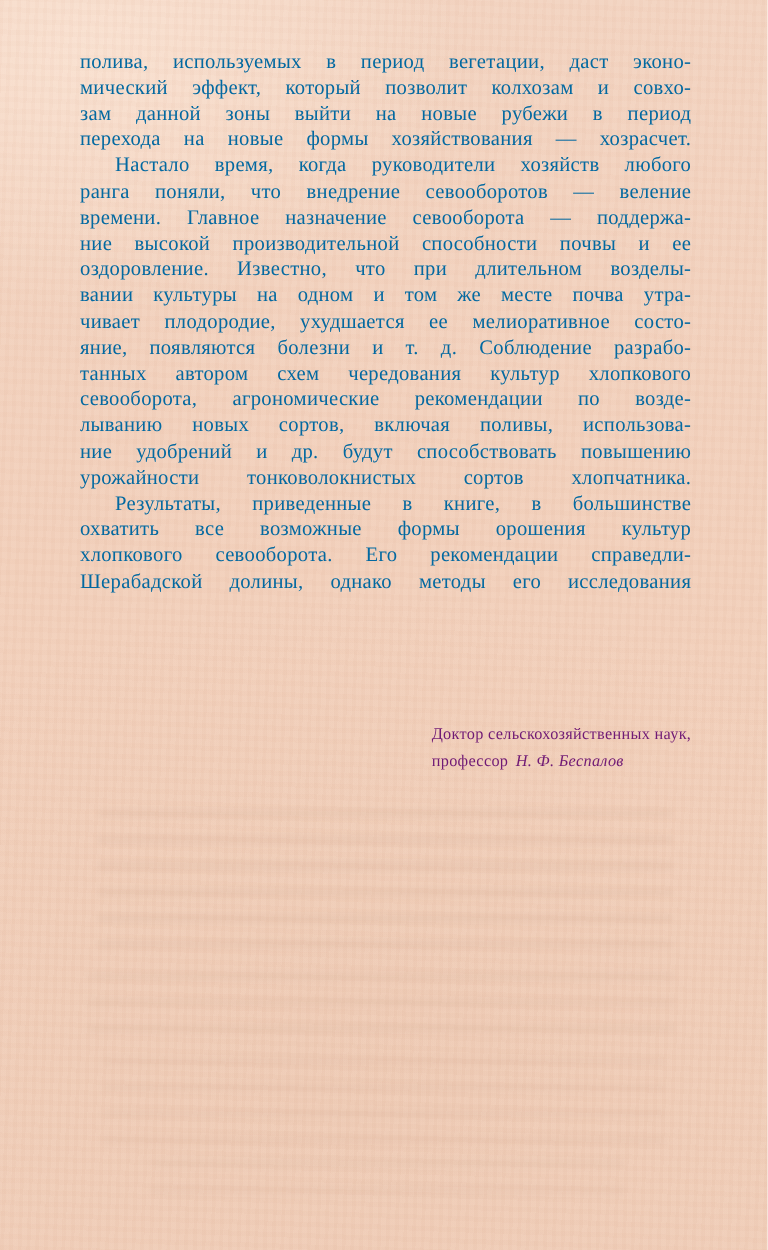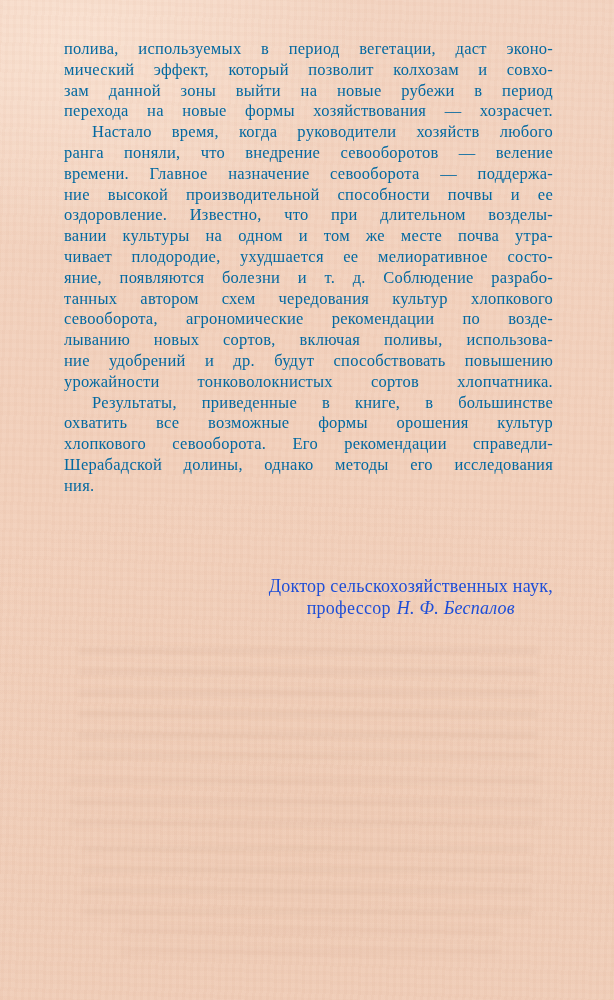--- a/index.html
+++ b/index.html
@@ -53,23 +53,23 @@
   .line.plain {
     text-align: left;
   }
   .line.indent {
     text-indent: 28px;
   }
   .signature {
     position: absolute;
     right: 61px;
     top: 576px;
-    text-align: center;
-    color: #1d4ed8;
-    font-size: 18px;
+    text-align: left;
+    color: #701a75;
+    font-size: 13px;
     letter-spacing: 0.25px;
     line-height: 21.5px;
   }
   .signature .author-name {
     font-style: italic;
     margin-left: 6px;
   }
   
   .ghost {
     position: absolute;
@@ -107,21 +107,20 @@
     <div class="line just">яние, появляются болезни и т. д. Соблюдение разрабо-</div>
     <div class="line just">танных автором схем чередования культур хлопкового</div>
     <div class="line just">севооборота, агрономические рекомендации по возде-</div>
     <div class="line just">лыванию новых сортов, включая поливы, использова-</div>
     <div class="line just">ние удобрений и др. будут способствовать повышению</div>
     <div class="line just">урожайности тонковолокнистых сортов хлопчатника.</div>
     <div class="line just indent">Результаты, приведенные в книге, в большинстве</div>
     <div class="line just">охватить все возможные формы орошения культур</div>
     <div class="line just">хлопкового севооборота. Его рекомендации справедли-</div>
     <div class="line just">Шерабадской долины, однако методы его исследования</div>
-    <div class="line plain">ния.</div>
   </div>
 
 <div class="signature">
   <div>Доктор сельскохозяйственных наук,</div>
   <div><span>профессор</span><span class="author-name">Н. Ф. Беспалов</span></div>
 </div>
 
 <div class="ghost ghost-a"></div>
 <div class="ghost ghost-b"></div>
 <div class="ghost ghost-c"></div>

